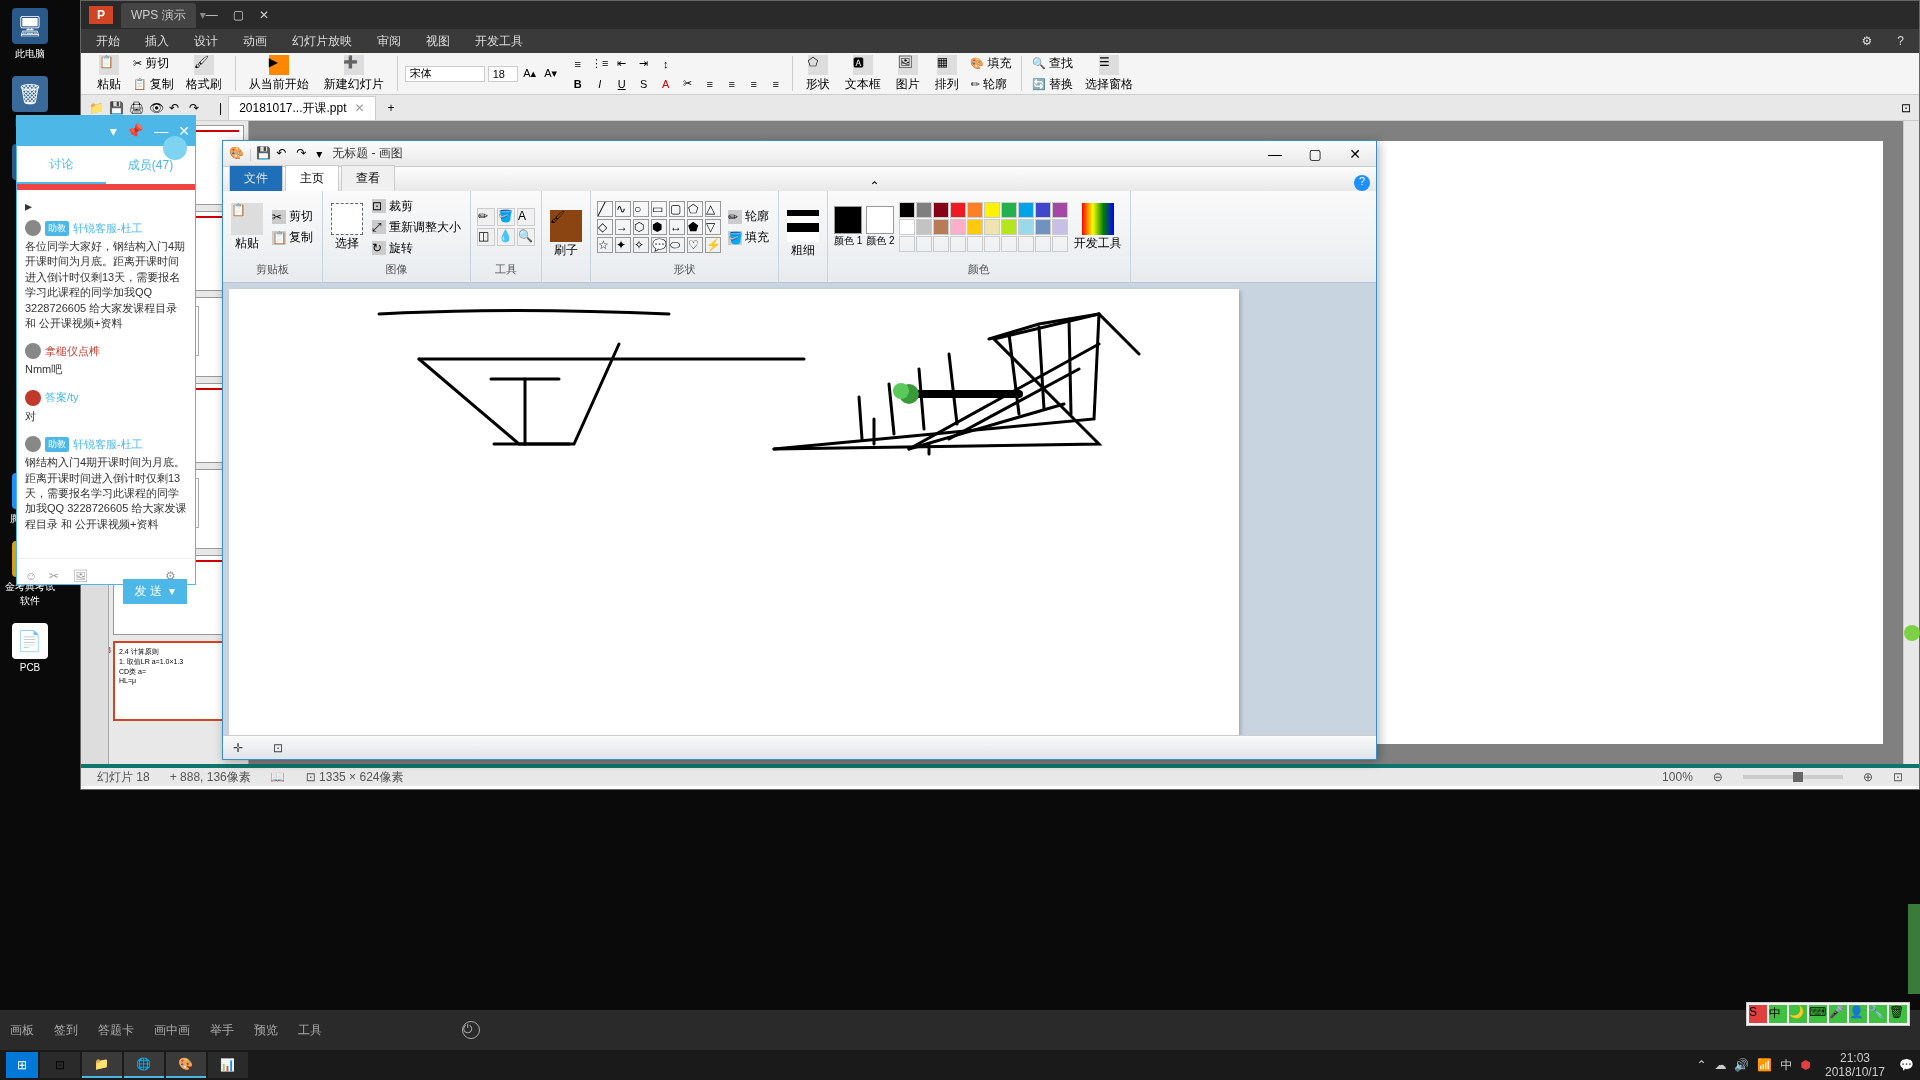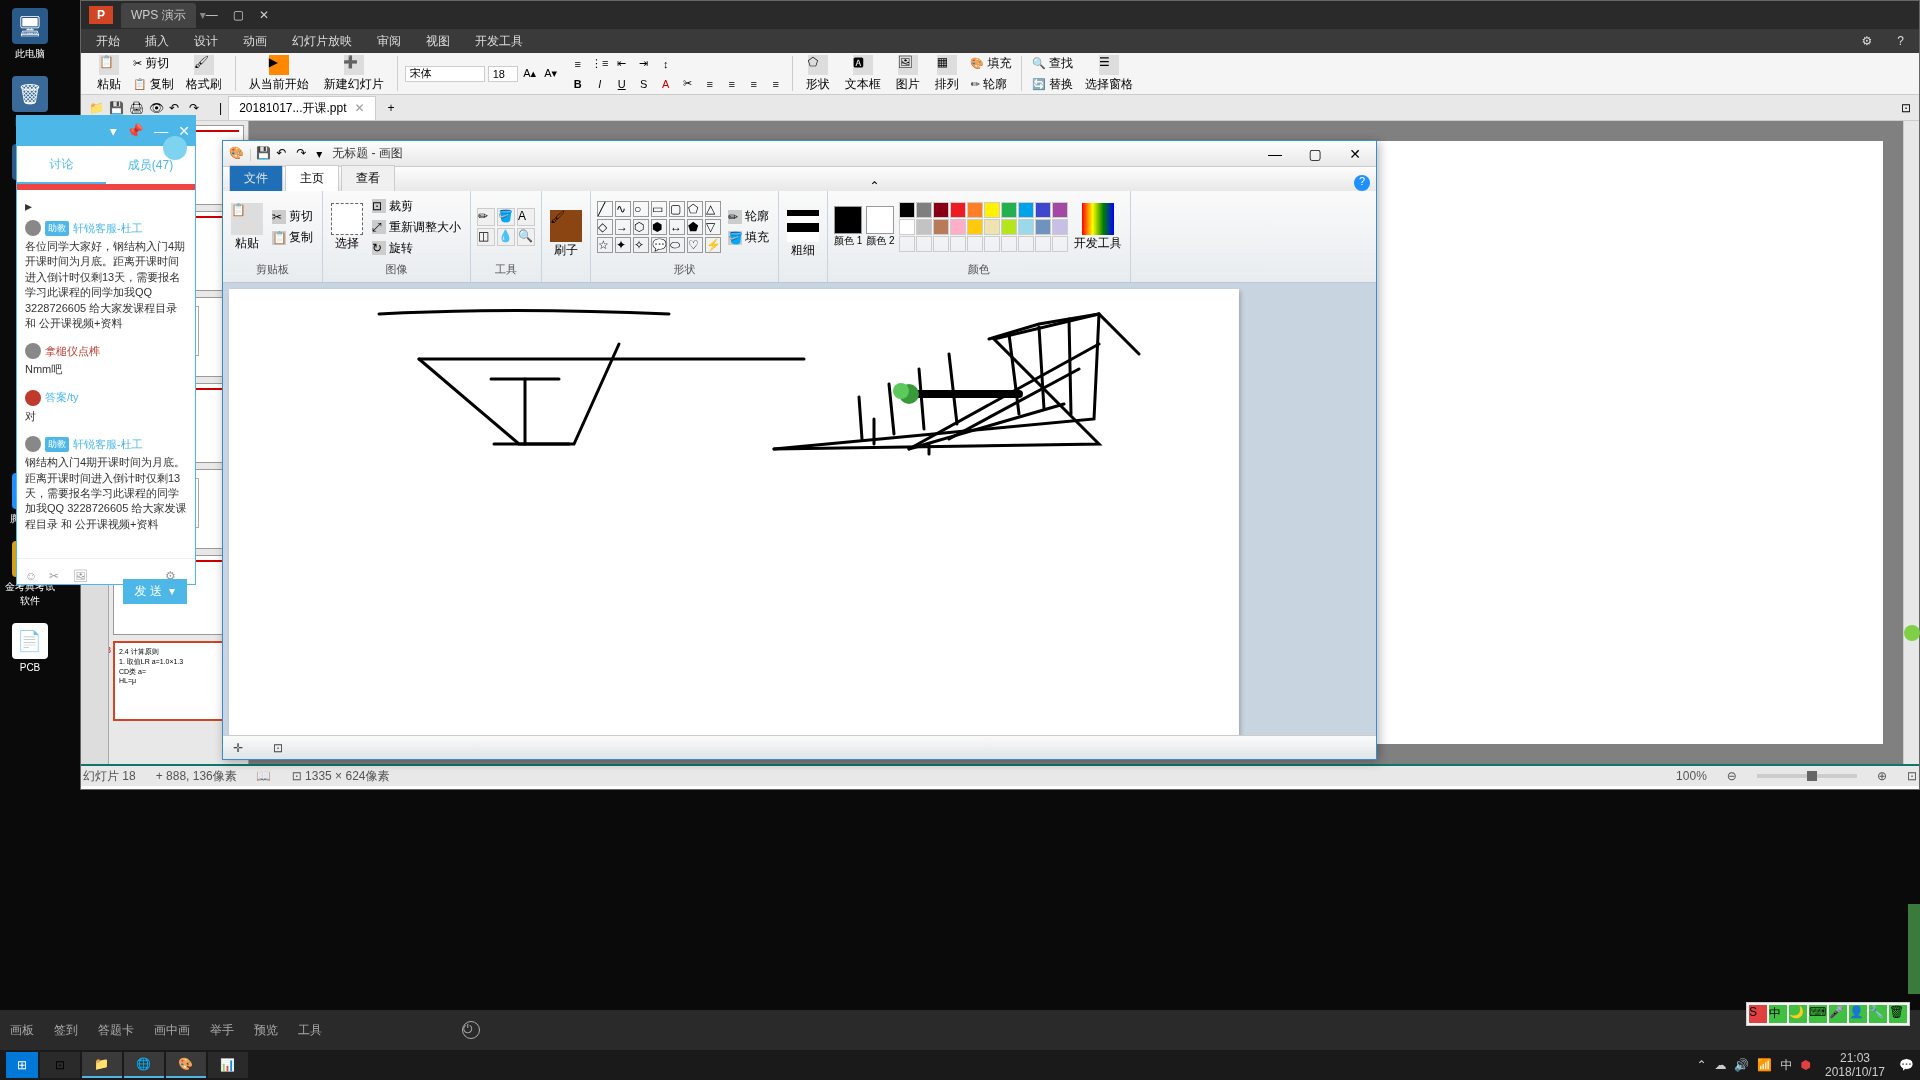--- a/index.html
+++ b/index.html
@@ -39,21 +39,21 @@
 .wps-doc-tab .x{margin-left:8px;cursor:pointer;color:#999}
 
 .wps-content{position:relative;height:calc(100% - 145px);background:#d0d0d0;display:flex}
 .slide-panel{width:140px;background:#e8e8e8;border-right:1px solid #aaa;overflow:hidden;padding:4px}
 .slide-thumb{width:100%;height:80px;background:#fff;border:1px solid #999;margin-bottom:6px;font-size:8px;padding:4px;position:relative}
 .slide-thumb.active{border:2px solid #d14424}
 .slide-thumb .redbar{height:2px;background:#c00;margin-bottom:2px}
 .main-slide-area{flex:1;background:#808080;padding:20px;position:relative}
 .main-slide{width:100%;height:100%;background:#fff}
 
-.wps-statusbar{height:22px;background:#e8e8e8;border-top:2px solid #0f766e;display:flex;align-items:center;padding:0 2px;gap:20px;font-size:11px;color:#555}
+.wps-statusbar{height:22px;background:#e8e8e8;border-top:4px solid #0f766e;display:flex;align-items:center;padding:0 16px;gap:20px;font-size:11px;color:#555}
 .wps-statusbar .spacer{flex:1}
 .zoom-slider{width:100px;height:4px;background:#ccc;position:relative}
 .zoom-slider .thumb{position:absolute;left:50%;top:-3px;width:10px;height:10px;background:#666}
 
 
 .chat-panel{position:absolute;left:16px;top:115px;width:180px;height:470px;background:#fff;border:1px solid #4db8e8;z-index:10}
 .chat-header{height:30px;background:#4db8e8;display:flex;align-items:center;justify-content:flex-end;padding:0 5px;gap:10px}
 .chat-header span{color:#fff;cursor:pointer;font-size:14px}
 .chat-mascot{position:absolute;right:8px;top:20px;width:24px;height:24px;background:#7ed4f0;border-radius:50%}
 .chat-tabs{display:flex;height:44px;border-bottom:6px solid #ef4444}

